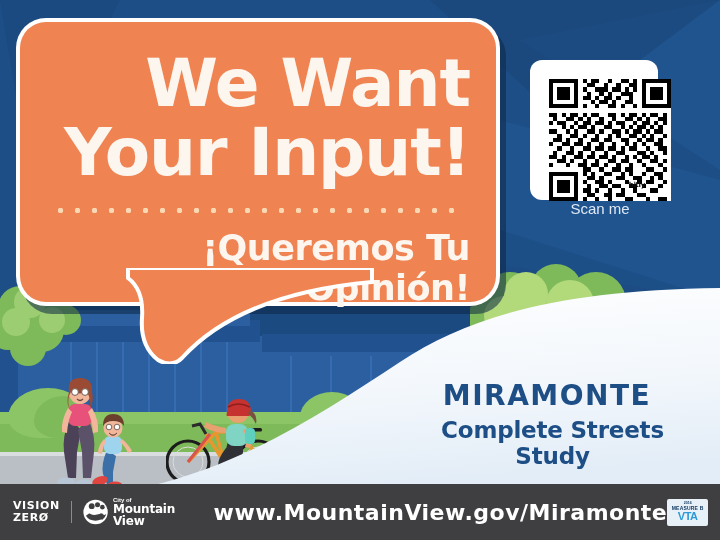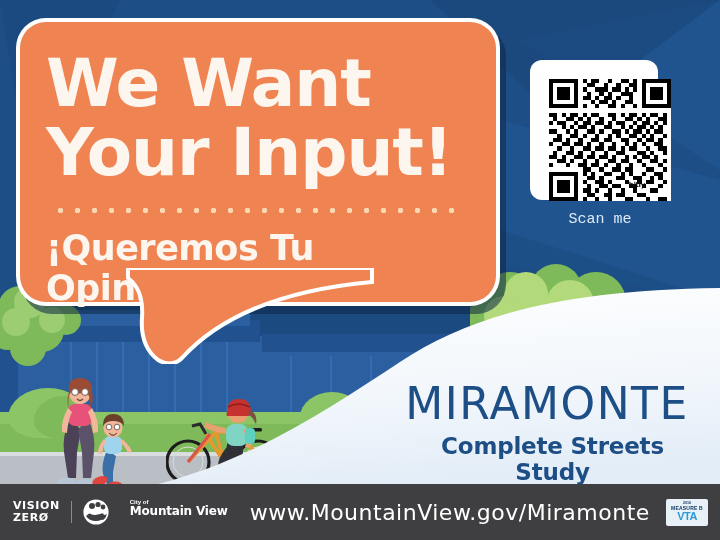--- a/index.html
+++ b/index.html
@@ -29,21 +29,21 @@
 
   .bush{position:absolute;border-radius:50% 50% 40% 40%/60% 60% 40% 40%;}
 
   
   .bubble{
     position:absolute;left:20px;top:22px;width:476px;height:280px;
     background:#ef8352;border-radius:26px;
     box-shadow:0 0 0 4px #ffffff, 6px 8px 0 4px rgba(12,38,70,.55);
     z-index:5;
   }
-  .bubble-inner{position:absolute;inset:0;padding:18px 26px 0 26px;text-align:left;}
+  .bubble-inner{position:absolute;inset:0;padding:18px 26px 0 26px;text-align:right;}
   .hl{
     color:#fdf6ef;font-weight:700;letter-spacing:-1px;line-height:.96;
     font-family:"DejaVu Sans","Liberation Sans",sans-serif;
   }
   .hl1{font-size:66px;margin-top:12px;}
   .hl2{font-size:66px;margin-top:6px;}
   .dots{
     margin:22px 6px 0 6px;height:7px;
     background-image:radial-gradient(circle, #fbd7b4 2.6px, rgba(251,215,180,0) 3px);
     background-size:17px 7px;background-repeat:repeat-x;background-position:0 center;
@@ -53,43 +53,43 @@
 
   
   .tail{position:absolute;left:120px;top:268px;width:260px;height:96px;z-index:6;}
 
   
   .qr-wrap{position:absolute;left:530px;top:60px;width:140px;z-index:7;text-align:center;}
   .qr-card{width:128px;height:140px;background:#fff;border-radius:12px;padding:19px;position:relative;}
   .qr{width:122px;height:122px;display:block;}
   .qr-brand{position:absolute;right:13px;bottom:11px;font-size:7px;color:#111;
             font-family:"DejaVu Sans",sans-serif;font-weight:700;letter-spacing:-.3px;}
-  .scan-txt{margin-top:11px;color:#dfe9f5;font-size:15px;line-height:1.18;
-            font-family:Liberation Mono, monospace;}
+  .scan-txt{color:#dfe9f5;font-size:15px;line-height:1.18;
+            font-family:Liberation Sans, sans-serif;}
 
   
   .swoosh{position:absolute;left:0;bottom:40px;width:720px;height:220px;z-index:8;}
   .titles{position:absolute;left:392px;top:382px;z-index:9;text-align:center;width:310px;}
-  .t-main{font-size:44px;font-weight:400;color:#1d4e86;letter-spacing:1.5px;line-height:1;
+  .t-main{font-size:28px;font-weight:700;color:#1d4e86;letter-spacing:1.5px;line-height:1;
           font-family:"DejaVu Sans","Liberation Sans",sans-serif;}
   .t-sub{font-size:23px;font-weight:700;color:#1d4e86;margin-top:7px;letter-spacing:-.2px;
          font-family:"DejaVu Sans","Liberation Sans",sans-serif;margin-left:11px;}
 
   
   .footer{position:absolute;left:0;bottom:0;width:720px;height:56px;background:#3f3f41;z-index:20;
           display:flex;align-items:center;}
   .vz{margin-left:13px;color:#fff;font-size:11px;font-weight:700;line-height:1.05;letter-spacing:.6px;
       font-family:"DejaVu Sans","Liberation Sans",sans-serif;}
   .vsep{width:1px;height:22px;background:#8b8b8d;margin:0 11px;}
-  .mvlogo{display:flex;align-items:flex-start;gap:21px;}
+  .mvlogo{display:flex;align-items:center;gap:5px;}
   .mv-txt{color:#fff;line-height:1.02;}
   .mv-small{font-size:6px;display:block;font-weight:700;}
   .mv-big{font-size:12px;display:block;font-weight:700;letter-spacing:-.2px;
           font-family:"DejaVu Sans","Liberation Sans",sans-serif;}
-  .url{flex:1;text-align:center;color:#fff;font-size:22px;font-weight:400;letter-spacing:.5px;
+  .url{flex:1;text-align:center;color:#fff;font-size:22px;font-weight:700;letter-spacing:.5px;
        font-family:"DejaVu Sans","Liberation Sans",sans-serif;padding-left:6px;}
   .vta{margin-right:12px;width:42px;height:27px;background:#e8f1f8;border-radius:2px;
        display:flex;flex-direction:column;align-items:center;justify-content:center;}
   .vta-t1{font-size:3.6px;color:#123a63;font-weight:700;line-height:1.1;}
   .vta-t2{font-size:5px;color:#123a63;font-weight:700;letter-spacing:.2px;line-height:1.2;}
   .vta-t3{font-size:11px;color:#2c9ad6;font-weight:700;line-height:1;letter-spacing:-.5px;}
 </style>
 </head>
 <body>
 

